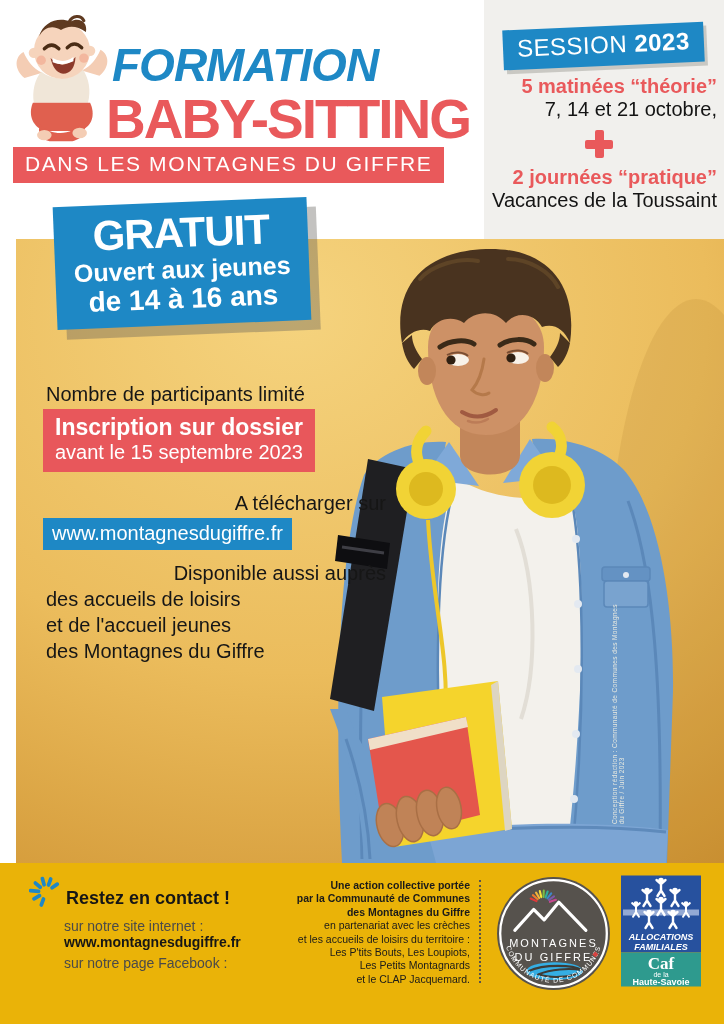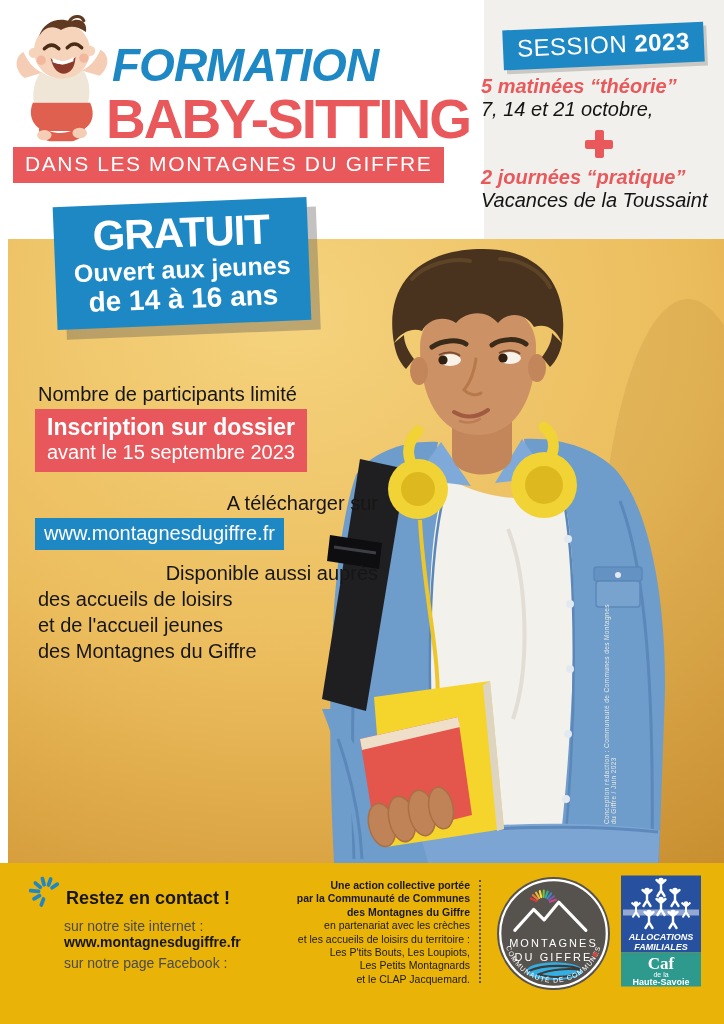--- a/index.html
+++ b/index.html
@@ -16,36 +16,36 @@
           color:#1E88C5;letter-spacing:-1px;}
   .title2{position:absolute;left:106px;top:87px;font-size:55px;font-weight:800;color:#E9595B;letter-spacing:-2px;}
   .banner{position:absolute;left:13px;top:147px;background:#E9595B;color:#fff;font-size:21px;
           letter-spacing:1.6px;padding:5px 12px 7px;font-weight:500;white-space:nowrap;}
 
   
   .session-badge{position:absolute;left:503px;top:26px;background:#1E88C5;color:#fff;font-size:24px;
           padding:5px 14px 7px;transform:rotate(-2.5deg);box-shadow:3px 4px 0 rgba(110,108,100,.3);
           letter-spacing:.5px;white-space:nowrap;}
   .session-badge b{font-weight:800;}
-  .session{position:absolute;left:481px;top:74px;width:236px;text-align:left;font-style:italic;}
+  .session{position:absolute;left:481px;top:74px;width:236px;text-align:right;}
   .s-red{color:#E9595B;font-weight:800;font-size:20px;line-height:24px;}
   .s-date{font-size:20px;color:#141414;line-height:23px;}
   .plus{position:relative;width:28px;height:28px;margin:9px auto 7px;}
   .plus::before{content:"";position:absolute;left:9.5px;top:0;width:9px;height:28px;background:#E9595B;border-radius:2px;}
   .plus::after{content:"";position:absolute;top:9.5px;left:0;height:9px;width:28px;background:#E9595B;border-radius:2px;}
 
   
   .gratuit{position:absolute;left:55px;top:202px;width:254px;transform:rotate(-2.3deg);background:#1E88C5;
            color:#fff;text-align:center;padding:8px 0 11px;box-shadow:9px 10px 0 rgba(96,94,90,.38);z-index:5;}
   .g1{font-size:42px;font-weight:800;letter-spacing:-1px;line-height:45px;}
   .g2{font-size:25px;font-weight:700;line-height:28px;}
   .g3{font-size:28px;font-weight:800;line-height:31px;}
 
   
-  .photo{position:absolute;left:8px;top:239px;width:616px;height:624px;}
+  .photo{position:absolute;left:16px;top:239px;width:616px;height:624px;}
   .photo svg.illustration{position:absolute;left:0;top:0;width:724px;height:624px;display:block;}
   .info{position:absolute;left:30px;top:142px;width:340px;z-index:4;}
   .i-line{font-size:20px;color:#161616;line-height:26px;}
   .redbox{display:inline-block;background:#E8575B;color:#fff;padding:5px 12px 8px;margin:2px 0 0 -3px;}
   .rb1{font-size:23px;font-weight:800;line-height:27px;}
   .rb2{font-size:20px;line-height:23px;}
   .i-bold{font-size:20px;font-weight:400;color:#161616;line-height:26px;text-align:right;}
   .gap18{height:18px;}
   .gap10{height:10px;}
   .bluebox{display:inline-block;background:#1E88C5;color:#fff;font-size:20px;line-height:24px;

